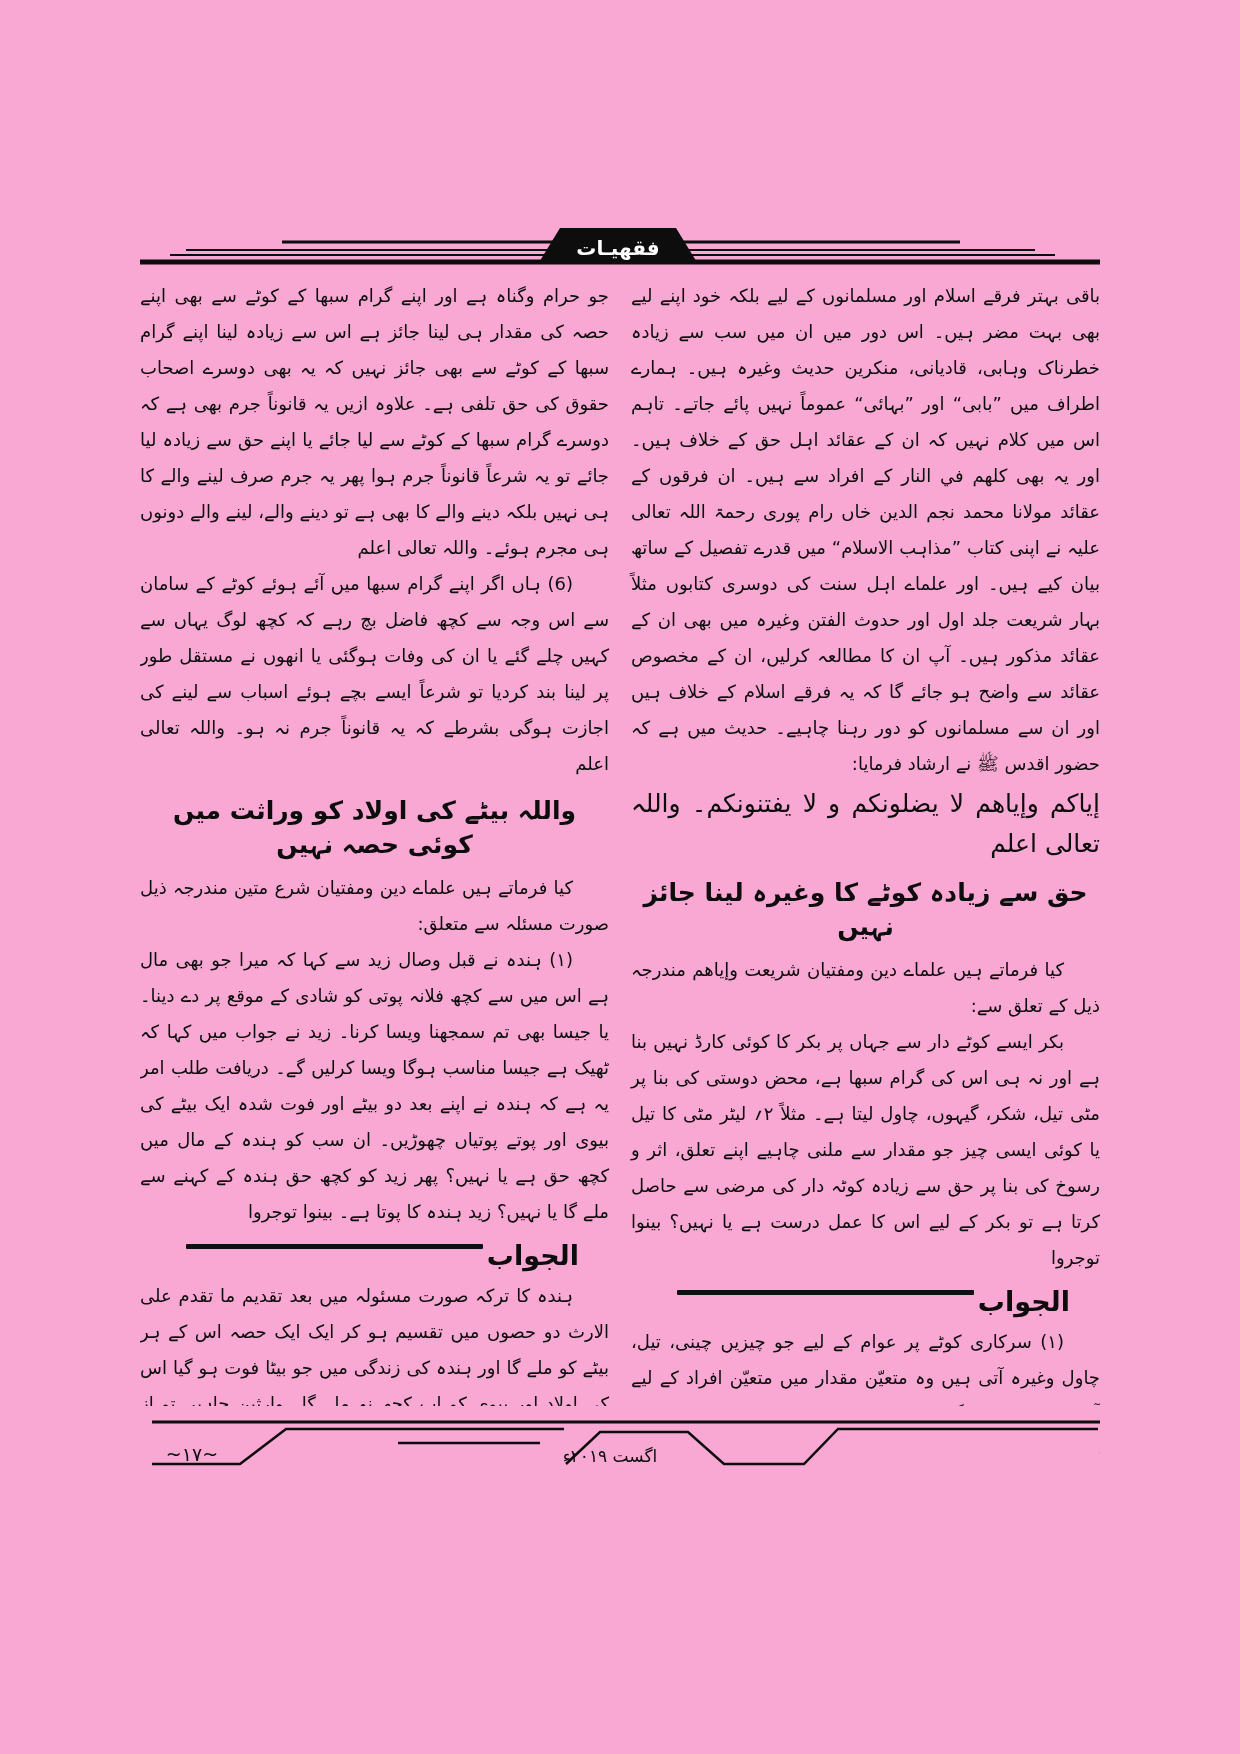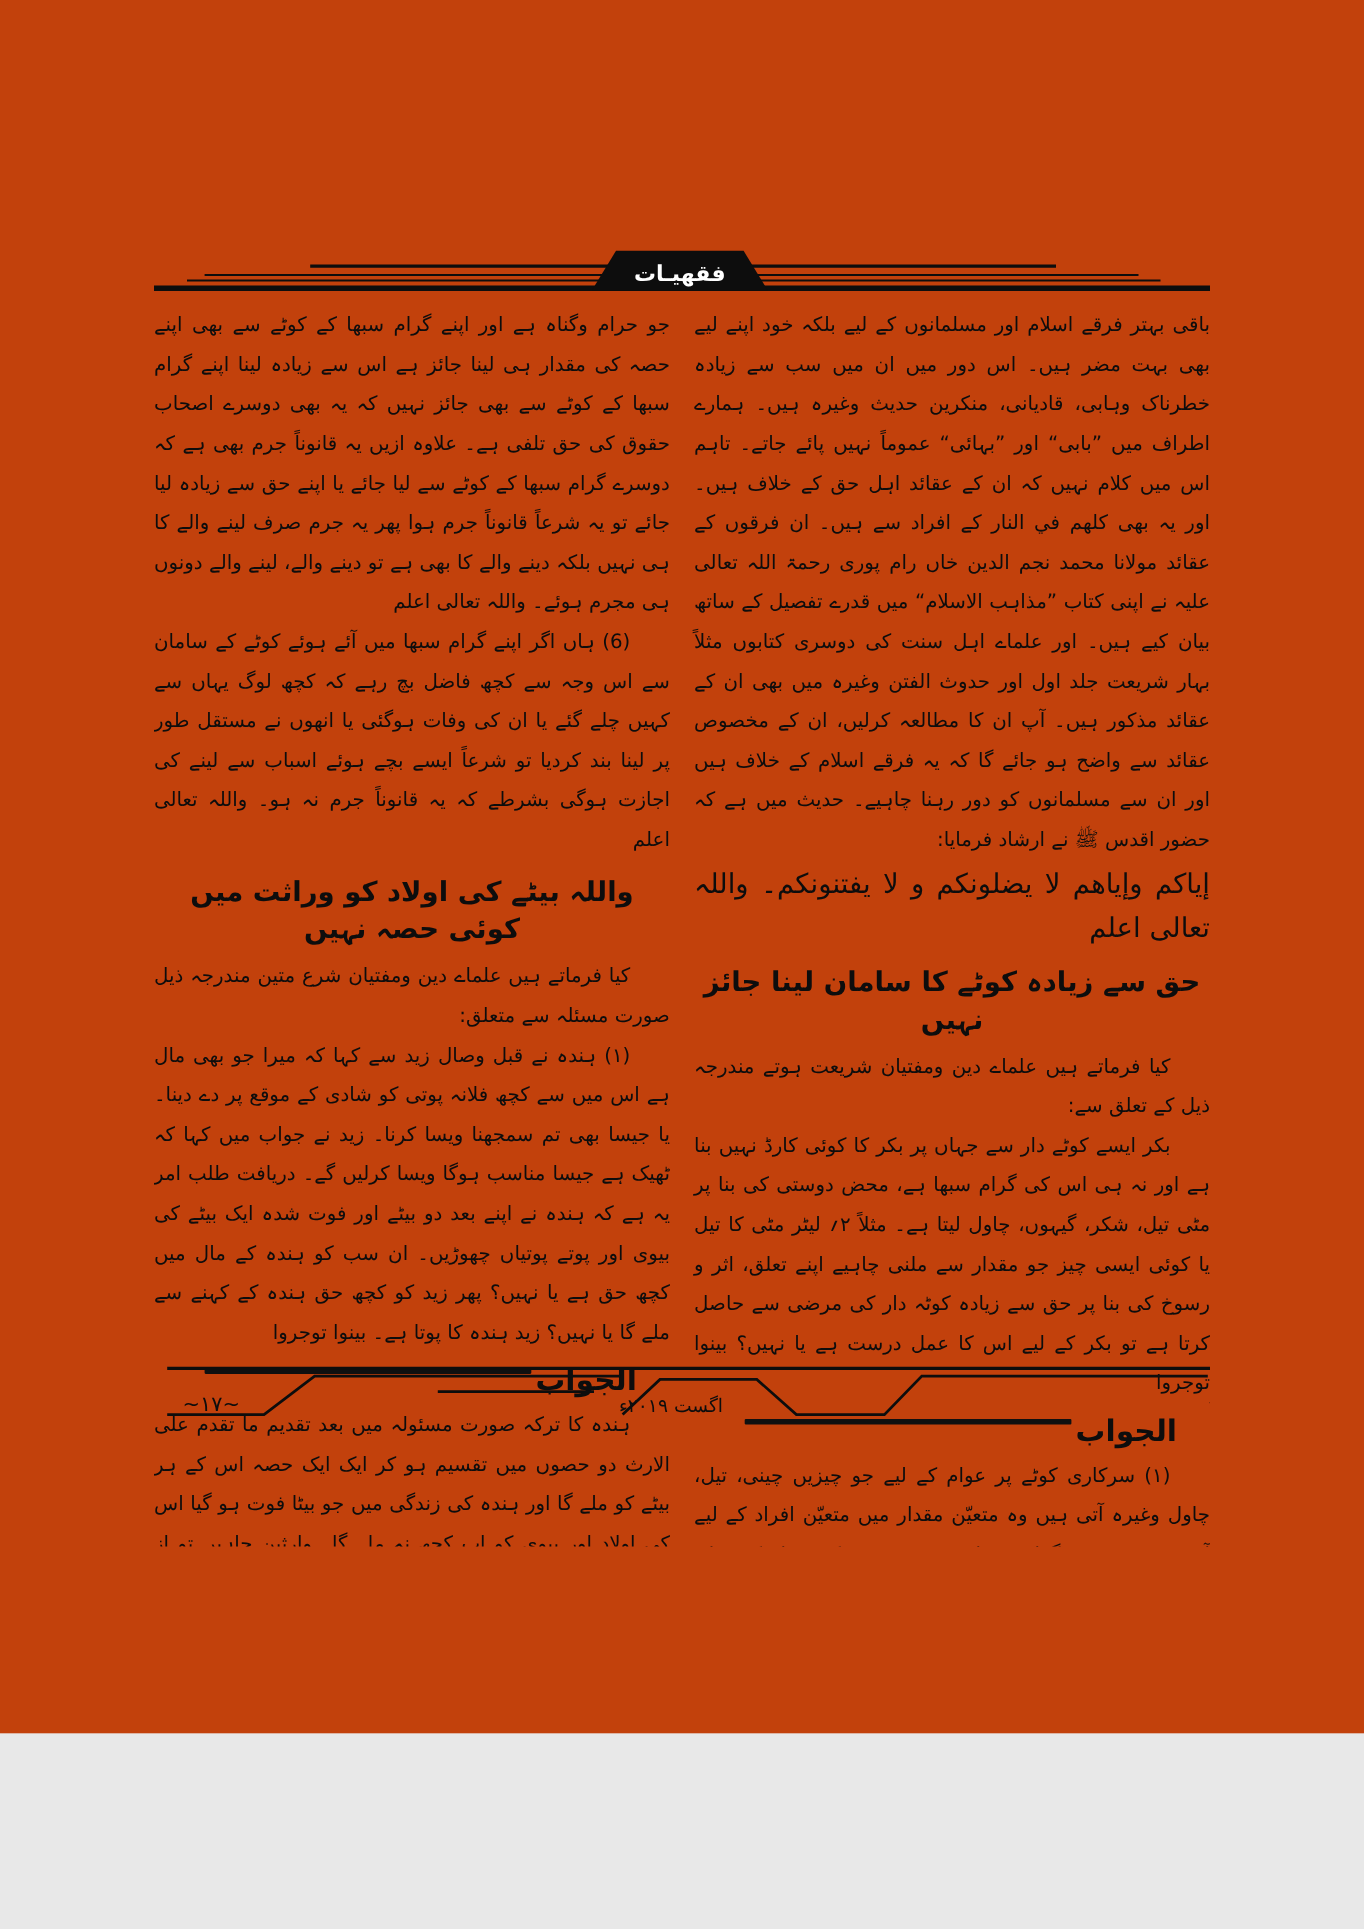--- a/index.html
+++ b/index.html
@@ -1,20 +1,20 @@
 <!DOCTYPE html>
 <html lang="ur" dir="rtl"><head>
 <meta charset="utf-8">
 <style>
   html,body{margin:0;padding:0;background:#e8e8e8;}
   .page{
     position:relative;
-    width:1240px;height:1576px;
+    width:1240px;height:1754px;
     margin:0 auto;
-    background:#c2410c;
+    background:#f9a8d4;
     font-family:"DejaVu Sans", sans-serif;
     color:#0d0d0d;
     overflow:hidden;
   }
   .content{position:absolute;right:140px;top:222px;width:960px;}
   .masthead{display:block;}
   .columns{
     display:flex;flex-direction:row;gap:22px;direction:rtl;
     margin-top:8px;height:1128px;overflow:hidden;
   }
@@ -57,22 +57,22 @@
       <line x1="0" y1="40" x2="960" y2="40" stroke="#0d0d0d" stroke-width="5"></line>
       <polygon points="420,6 536,6 558,42 398,42" fill="#0d0d0d"></polygon>
       <text x="478" y="33" text-anchor="middle" font-size="20" font-weight="bold" fill="#ffffff" direction="rtl">فقهيـات</text>
     </svg>
 
     <div class="columns">
 
       <div class="col">
         <p class="body">باقی بہتر فرقے اسلام اور مسلمانوں کے لیے بلکہ خود اپنے لیے بھی بہت مضر ہیں۔ اس دور میں ان میں سب سے زیادہ خطرناک وہابی، قادیانی، منکرین حدیث وغیرہ ہیں۔ ہمارے اطراف میں ”بابی“ اور ”بہائی“ عموماً نہیں پائے جاتے۔ تاہم اس میں کلام نہیں کہ ان کے عقائد اہل حق کے خلاف ہیں۔ اور یہ بھی کلهم في النار کے افراد سے ہیں۔ ان فرقوں کے عقائد مولانا محمد نجم الدین خاں رام پوری رحمۃ اللہ تعالی علیہ نے اپنی کتاب ”مذاہب الاسلام“ میں قدرے تفصیل کے ساتھ بیان کیے ہیں۔ اور علماے اہل سنت کی دوسری کتابوں مثلاً بہار شریعت جلد اول اور حدوث الفتن وغیرہ میں بھی ان کے عقائد مذکور ہیں۔ آپ ان کا مطالعہ کرلیں، ان کے مخصوص عقائد سے واضح ہو جائے گا کہ یہ فرقے اسلام کے خلاف ہیں اور ان سے مسلمانوں کو دور رہنا چاہیے۔ حدیث میں ہے کہ حضور اقدس ﷺ نے ارشاد فرمایا:</p>
         <p class="arabic-line">إیاکم وإیاهم لا یضلونکم و لا یفتنونکم۔ واللہ تعالی اعلم</p>
-        <h2 class="section-heading">حق سے زیادہ کوٹے کا سامان لینا جائز نہیں</h2>
-        <p class="body indent">کیا فرماتے ہیں علماے دین ومفتیان شریعت ہوتے مندرجہ ذیل کے تعلق سے:</p>
+        <h2 class="section-heading">حق سے زیادہ کوٹے کا وغیرہ لینا جائز نہیں</h2>
+        <p class="body indent">کیا فرماتے ہیں علماے دین ومفتیان شریعت وإیاهم مندرجہ ذیل کے تعلق سے:</p>
         <p class="body indent">بکر ایسے کوٹے دار سے جہاں پر بکر کا کوئی کارڈ نہیں بنا ہے اور نہ ہی اس کی گرام سبھا ہے، محض دوستی کی بنا پر مٹی تیل، شکر، گیہوں، چاول لیتا ہے۔ مثلاً ۲؍ لیٹر مٹی کا تیل یا کوئی ایسی چیز جو مقدار سے ملنی چاہیے اپنے تعلق، اثر و رسوخ کی بنا پر حق سے زیادہ کوٹہ دار کی مرضی سے حاصل کرتا ہے تو بکر کے لیے اس کا عمل درست ہے یا نہیں؟ بینوا توجروا</p>
         <div class="answer-head">
           <span class="answer-label">الجواب</span>
           <span class="answer-rule"></span>
         </div>
         <p class="body indent">(۱) سرکاری کوٹے پر عوام کے لیے جو چیزیں چینی، تیل، چاول وغیرہ آتی ہیں وہ متعیّن مقدار میں متعیّن افراد کے لیے آتی ہیں تو جس گرام سبھا میں یہ چیزیں کوٹے دار کے یہاں آتی ہیں اسی گرام سبھا کے عوام ان چیزوں کے حقدار ہوتے ہیں اور ان کا حق بھی اسی مقدار میں ہوتا ہے جو مقدار مقررہ افراد کے لیے متعیّن ہو کر آتی ہے اس لیے دوسرے گرام سبھا کے کسی فرد یا افراد کو کسی گرام سبھا کے کوٹے سے کوئی چیز لینا جائز نہیں کہ یہ دوسروں کی حق تلفی ہے</p>
       </div>
 
       <div class="col">
         <p class="body">جو حرام وگناہ ہے اور اپنے گرام سبھا کے کوٹے سے بھی اپنے حصہ کی مقدار ہی لینا جائز ہے اس سے زیادہ لینا اپنے گرام سبھا کے کوٹے سے بھی جائز نہیں کہ یہ بھی دوسرے اصحاب حقوق کی حق تلفی ہے۔ علاوہ ازیں یہ قانوناً جرم بھی ہے کہ دوسرے گرام سبھا کے کوٹے سے لیا جائے یا اپنے حق سے زیادہ لیا جائے تو یہ شرعاً قانوناً جرم ہوا پھر یہ جرم صرف لینے والے کا ہی نہیں بلکہ دینے والے کا بھی ہے تو دینے والے، لینے والے دونوں ہی مجرم ہوئے۔ واللہ تعالی اعلم</p>

